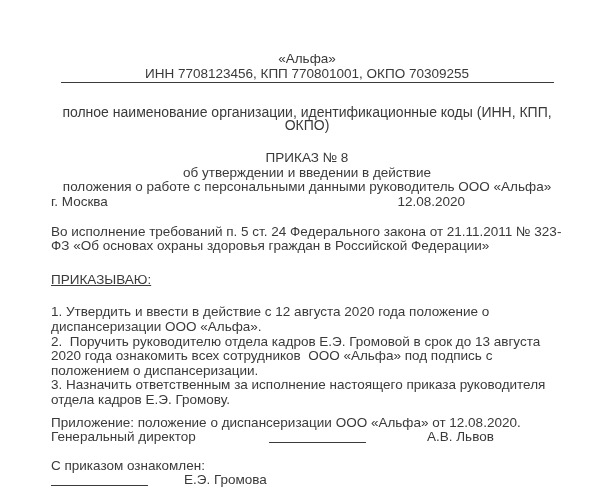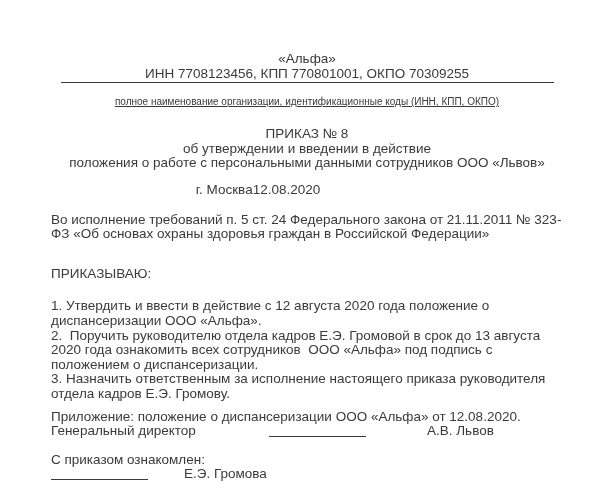--- a/index.html
+++ b/index.html
@@ -17,40 +17,38 @@
   .page { padding: 52px 37px 0 51px; }
 
   .org-header { text-align: center; }
   .org-rule {
     width: 493px;
     margin: 1px auto 0 auto;
     border-bottom: 1.5px solid #3a3a3a;
     height: 0;
   }
   .org-caption {
-    font-size: 10px;
+    font-size: 14px;
     line-height: 13px;
-    margin-top: 12px;
+    margin-top: 23px;
     text-align: center;
-    text-decoration: underline;
   }
 
   .title-block { margin-top: 19px; text-align: center; }
 
   .meta-row {
-    margin-top: 12px;
     display: flex;
-    justify-content: center;
+    justify-content: space-between;
     align-items: baseline;
   }
   .meta-date { margin-right: 98px; }
 
   .para { margin: 0; white-space: pre-wrap; }
   .preamble { margin-top: 15px; }
-  .order-word { margin-top: 25px; }
+  .order-word { margin-top: 19px; text-decoration: underline; }
   .items { margin-top: 18px; }
   .item { white-space: pre-wrap; }
   .attachment { margin-top: 8px; }
 
   .sig-row {
     display: flex;
     align-items: flex-end;
   }
   .sig-row-1 { }
   .sig-group { margin-top: 14px; }
@@ -72,21 +70,21 @@
   <div class="org-header">
     <div>«Альфа»</div>
     <div>ИНН 7708123456, КПП 770801001, ОКПО 70309255</div>
     <div class="org-rule"></div>
     <div class="org-caption">полное наименование организации, идентификационные коды (ИНН, КПП, ОКПО)</div>
   </div>
 
   <div class="title-block">
     <div>ПРИКАЗ № 8</div>
     <div>об утверждении и введении в действие</div>
-    <div>положения о работе с персональными данными сотрудников ООО «Львов»</div>
+    <div>положения о работе с персональными данными руководитель ООО «Альфа»</div>
   </div>
 
   <div class="meta-row">
     <span>г. Москва</span>
     <span class="meta-date">12.08.2020</span>
   </div>
 
   <p class="para preamble">Во исполнение требований п. 5 ст. 24 Федерального закона от 21.11.2011 № 323-ФЗ «Об основах охраны здоровья граждан в Российской Федерации»</p>
 
   <p class="para order-word">ПРИКАЗЫВАЮ:</p>

